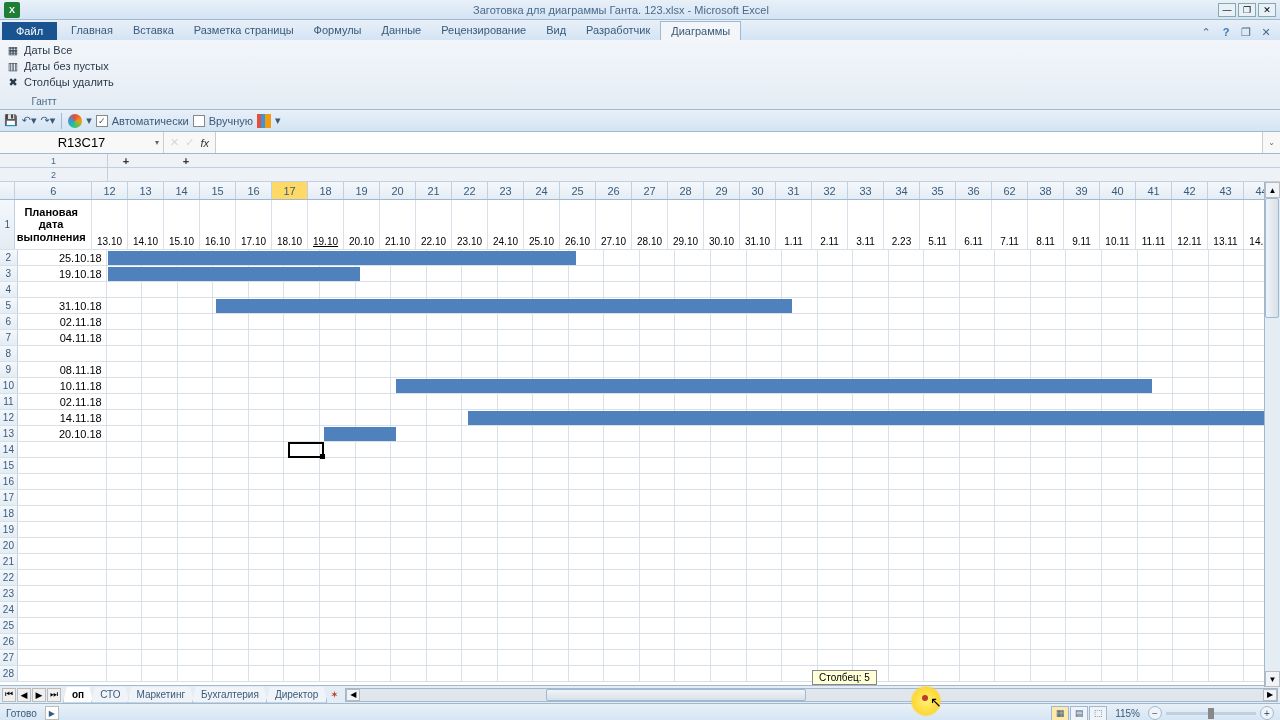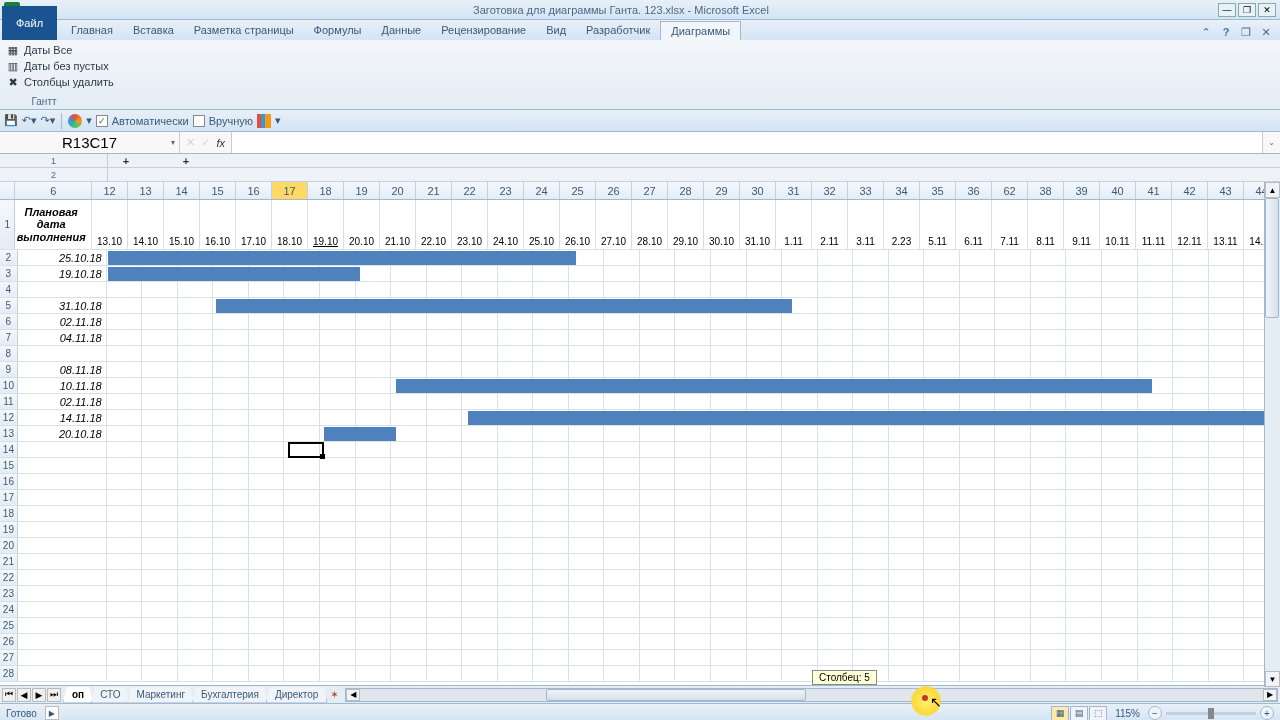--- a/index.html
+++ b/index.html
@@ -7,21 +7,21 @@
 
 
 .title-bar { height:20px; background:linear-gradient(#e8f0f8,#d4e4f4); display:flex; align-items:center; border-bottom:1px solid #a0b8d0; }
 .title-bar .excel-icon { width:16px; height:16px; margin:0 4px; background:#1e7e34; border-radius:2px; display:flex; align-items:center; justify-content:center; color:#fff; font-size:9px; font-weight:bold; }
 .title-bar .title { flex:1; text-align:center; color:#4a6a8a; font-size:11px; }
 .title-bar .win-btns { display:flex; gap:2px; padding-right:4px; }
 .title-bar .win-btns span { width:18px; height:14px; border:1px solid #8aa; display:flex; align-items:center; justify-content:center; font-size:9px; cursor:pointer; background:#e8f0f8; }
 
 
 .ribbon-tabs { height:20px; background:linear-gradient(#e8f0f8,#d4e4f4); display:flex; align-items:flex-end; padding-left:2px; }
-.ribbon-tabs .file { background:#1a5490; color:#fff; padding:11px 14px; font-size:11px; margin-right:4px; cursor:pointer; }
+.ribbon-tabs .file { background:#1a5490; color:#fff; padding:3px 14px; font-size:11px; margin-right:4px; cursor:pointer; }
 .ribbon-tabs .tab { padding:3px 10px; font-size:11px; color:#3a5a7a; cursor:pointer; }
 .ribbon-tabs .tab.active { background:#f2f6fa; border:1px solid #a0b8d0; border-bottom:none; }
 .ribbon-tabs .help-area { margin-left:auto; display:flex; gap:4px; padding-right:6px; }
 .ribbon-tabs .help-area span { width:16px; height:16px; display:flex; align-items:center; justify-content:center; color:#4a6a8a; cursor:pointer; font-size:11px; }
 
 
 .ribbon-body { height:70px; background:linear-gradient(#f2f6fa,#e4ecf4); border-bottom:1px solid #a0b8d0; display:flex; flex-direction:column; justify-content:flex-start; padding:2px 4px; }
 .ribbon-body .item { display:flex; align-items:center; padding:1px 2px; font-size:11px; color:#2a3a4a; cursor:pointer; }
 .ribbon-body .item .icn { width:14px; height:14px; margin-right:4px; display:inline-flex; align-items:center; justify-content:center; font-size:11px; }
 .ribbon-body .group-label { font-size:10px; color:#4a6a8a; text-align:center; margin-top:auto; }
@@ -29,21 +29,21 @@
 
 .qat { height:22px; background:linear-gradient(#e8f0f8,#d4e4f4); display:flex; align-items:center; padding:0 4px; border-bottom:1px solid #a0b8d0; gap:4px; }
 .qat span { cursor:pointer; font-size:11px; color:#3a5a7a; display:inline-flex; align-items:center; }
 .qat .sep { width:1px; height:16px; background:#a0b8d0; margin:0 2px; }
 .qat .circle { width:14px; height:14px; border-radius:50%; background:conic-gradient(#e74c3c,#f39c12,#2ecc71,#3498db,#e74c3c); }
 .qat .check { width:12px; height:12px; border:1px solid #888; background:#fff; display:inline-flex; align-items:center; justify-content:center; font-size:9px; }
 .qat .chart-icn { width:14px; height:14px; background:linear-gradient(90deg,#e74c3c 30%,#3498db 30% 60%,#f39c12 60%); }
 
 
 .formula-row { height:22px; display:flex; align-items:stretch; border-bottom:1px solid #a0b8d0; background:#f8f8f8; }
-.name-box { width:180px; border-right:1px solid #ccc; display:flex; align-items:center; justify-content:center; font-size:15px; position:relative; }
+.name-box { width:164px; border-right:1px solid #ccc; display:flex; align-items:center; justify-content:center; font-size:13px; position:relative; }
 .name-box::after { content:"▾"; position:absolute; right:4px; font-size:8px; color:#666; }
 .fx-btns { display:flex; align-items:center; border-right:1px solid #ccc; padding:0 6px; gap:6px; color:#888; }
 .fx-btns span { cursor:pointer; font-size:11px; }
 .fx-btns .fx { font-style:italic; color:#333; }
 .formula-input { flex:1; padding:0 6px; display:flex; align-items:center; background:#fff; }
 .formula-row .expand { width:18px; display:flex; align-items:center; justify-content:center; border-left:1px solid #ccc; cursor:pointer; font-size:8px; color:#666; }
 
 
 .outline-row { height:14px; background:#eef2f6; border-bottom:1px solid #c0d0e0; display:flex; }
 .outline-row .corner { width:108px; border-right:1px solid #c0d0e0; display:flex; align-items:center; justify-content:center; font-size:9px; color:#4a6a8a; cursor:pointer; }
@@ -54,21 +54,21 @@
 .col-headers { height:18px; background:linear-gradient(#f4f8fc,#e4ecf4); display:flex; border-bottom:1px solid #a0b8d0; }
 .col-headers .rowhead-corner { width:18px; border-right:1px solid #c0d0e0; }
 .col-headers .colA { width:90px; border-right:1px solid #c0d0e0; display:flex; align-items:center; justify-content:center; font-size:11px; color:#3a5a7a; cursor:pointer; }
 .col-headers .col { width:36px; border-right:1px solid #c0d0e0; display:flex; align-items:center; justify-content:center; font-size:11px; color:#3a5a7a; cursor:pointer; }
 .col-headers .col.active { background:#ffd966; }
 
 
 .grid-area { position:relative; overflow:hidden; background:#fff; height:485px; }
 .grid-row { display:flex; height:16px; border-bottom:1px solid #d8e0e8; }
 .grid-row .rh { width:18px; background:linear-gradient(#f4f8fc,#e4ecf4); border-right:1px solid #c0d0e0; display:flex; align-items:center; justify-content:center; font-size:10px; color:#3a5a7a; cursor:pointer; }
-.grid-row .cA { width:90px; border-right:1px solid #d8e0e8; display:flex; align-items:center; justify-content:flex-end; padding-right:4px; font-size:11px;font-style:italic; }
+.grid-row .cA { width:90px; border-right:1px solid #d8e0e8; display:flex; align-items:center; justify-content:flex-end; padding-right:4px; font-size:11px; }
 .grid-row .c { width:36px; border-right:1px solid #d8e0e8; display:flex; align-items:center; justify-content:center; font-size:10px; position:relative; }
 .grid-row.r1 { height:50px; }
 .grid-row.r1 .cA { font-weight:bold; justify-content:center; text-align:center; line-height:1.15; }
 .grid-row.r1 .c { font-size:10px; }
 
 
 .bar { position:absolute; height:14px; background:#4f81bd; z-index:1; }
 
 
 .sel-cell { position:absolute; border:2px solid #000; width:36px; height:16px; z-index:5; pointer-events:none; }

